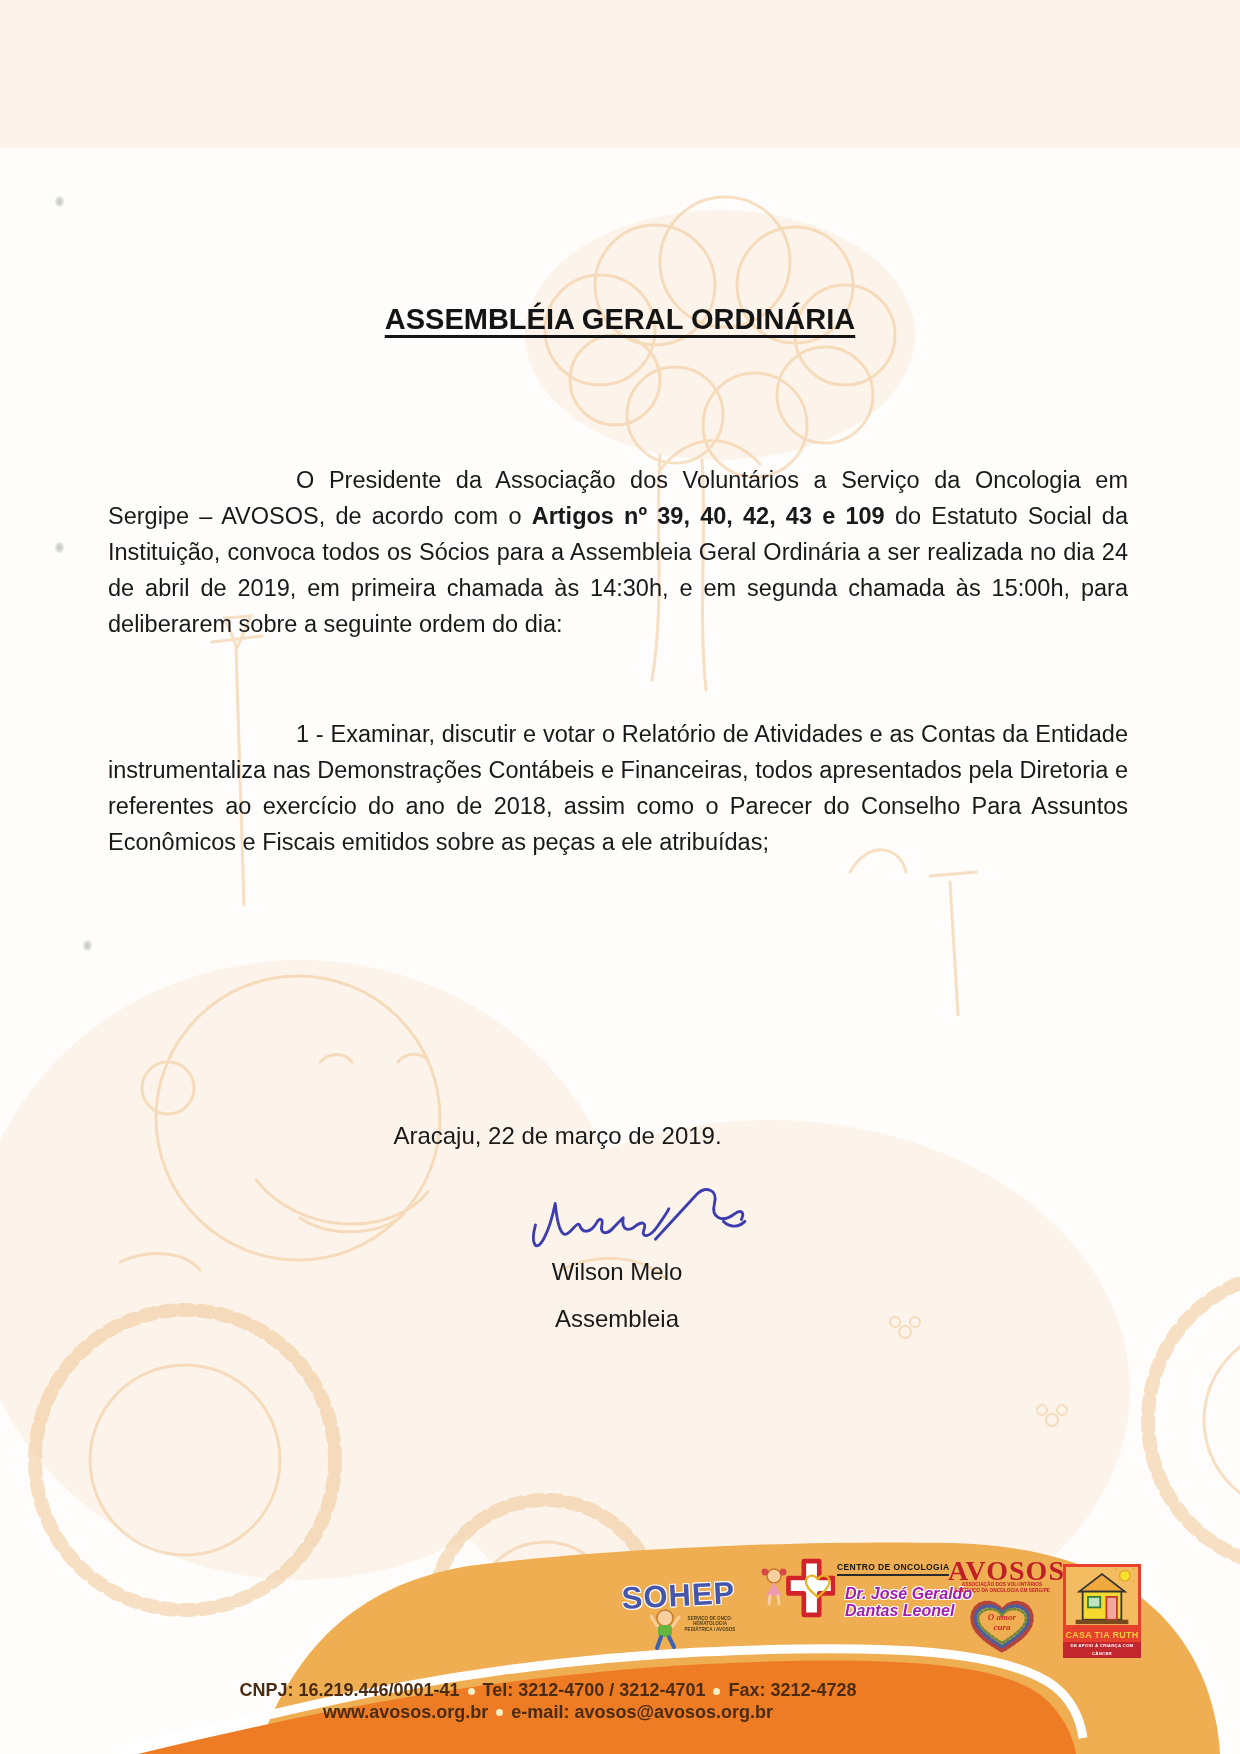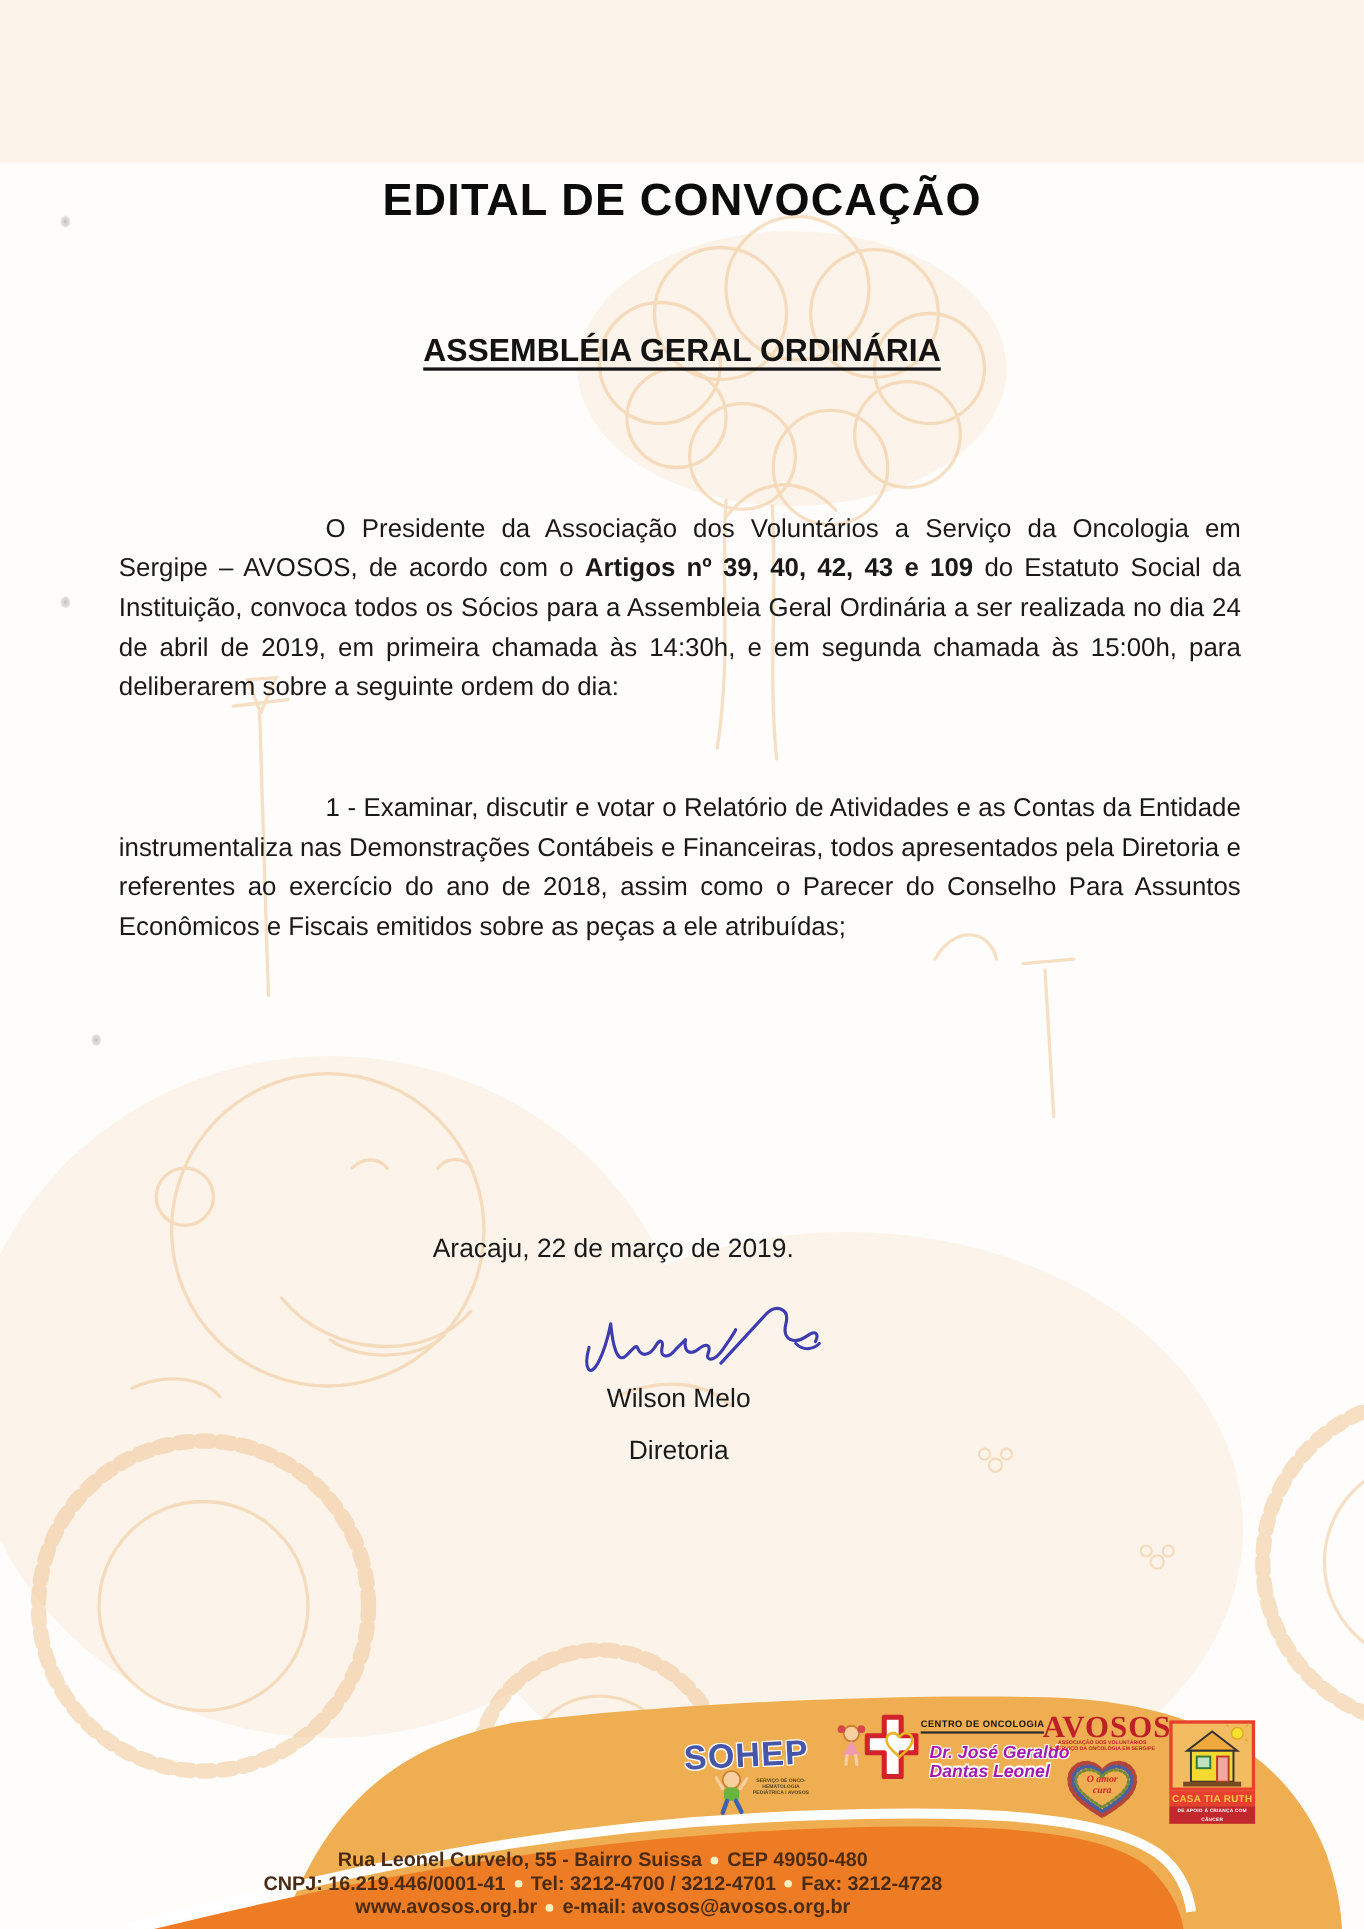--- a/index.html
+++ b/index.html
@@ -162,41 +162,40 @@
           <circle cx="1062" cy="1410" r="5"></circle>
           <circle cx="1042" cy="1410" r="5"></circle>
       </g>
     </g>
   </svg>
 
   <div class="artifact" style="left:55px;top:196px;"></div>
   <div class="artifact" style="left:55px;top:542px;"></div>
   <div class="artifact" style="left:83px;top:940px;"></div>
 
-  <div class="doc-title">EDITAL DE CONVOCAÇÃO</div>
 
   <div class="subtitle-wrap">
     <span>ASSEMBLÉIA GERAL ORDINÁRIA</span>
   </div>
 
   <p class="body-text indent p1"><span>O Presidente da Associação dos Voluntários a Serviço da Oncologia em Sergipe – AVOSOS, de acordo com o </span><b>Artigos nº 39, 40, 42, 43 e 109</b><span> do Estatuto Social da Instituição, convoca todos os Sócios para a Assembleia Geral Ordinária a ser realizada no dia 24 de abril de 2019, em primeira chamada às 14:30h, e em segunda chamada às 15:00h, para deliberarem sobre a seguinte ordem do dia:</span></p>
 
   <p class="body-text indent item1">1 - Examinar, discutir e votar o Relatório de Atividades e as Contas da Entidade instrumentaliza nas Demonstrações Contábeis e Financeiras, todos apresentados pela Diretoria e referentes ao exercício do ano de 2018, assim como o Parecer do Conselho Para Assuntos Econômicos e Fiscais emitidos sobre as peças a ele atribuídas;</p>
 
 
   <div class="date-line">Aracaju, 22 de março de 2019.</div>
 
   <svg class="signature-svg" viewBox="0 0 260 95" aria-hidden="true">
     <path d="M16,48 C10,70 17,80 26,62 C32,50 36,34 38,24 C40,44 44,66 54,56 C62,48 64,44 66,50 C70,58 78,56 84,46 C88,39 92,41 90,49 C88,58 96,60 104,50 L114,40 C112,52 118,57 128,49 C136,43 140,46 137,54 C134,62 143,63 152,50 C158,41 162,36 165,30"></path>
     <path d="M150,64 L196,14 C206,4 220,8 216,24 C212,40 224,46 238,36 C246,30 250,34 246,42"></path>
     <path d="M226,44 C234,52 244,50 250,44"></path>
   </svg>
 
   <div class="sig-name">Wilson Melo</div>
-  <div class="sig-role">Diretoria</div>
+  <div class="sig-role">Assembleia</div>
 
   <svg class="footer-shapes" viewBox="0 0 1240 1754" aria-hidden="true">
     <path d="M256,1754 C292,1652 352,1586 468,1566 C610,1548 810,1540 952,1543 C1092,1547 1172,1597 1206,1686 C1216,1714 1219,1736 1220,1754 Z" fill="#efae52"></path>
     <path d="M118,1752 C320,1700 478,1663 700,1652 C876,1644 1002,1648 1054,1686 C1072,1700 1080,1718 1083,1738" stroke="#ffffff" stroke-width="9" fill="none"></path>
     <path d="M138,1754 C330,1708 490,1676 706,1664 C874,1656 996,1660 1042,1696 C1062,1713 1073,1735 1076,1754 Z" fill="#ee7c25"></path>
   </svg>
 
   <div class="sohep">
     <div class="word">SOHEP</div>
     <div class="cap">
@@ -262,23 +261,20 @@
         <rect x="45" y="34" width="12" height="26" fill="#f2a8a0" stroke="#c0392b" stroke-width="2"></rect>
         <rect x="10" y="60" width="60" height="5" fill="#7a4a1f"></rect>
       </svg>
     </div>
     <div class="banner">CASA TIA RUTH</div>
     <div class="cap">DE APOIO À CRIANÇA COM CÂNCER</div>
   </div>
 
   <div class="contact">
     <div>
-      <span>Rua Leonel Curvelo, 55 - Bairro Suissa</span><span class="dot"></span><span>CEP 49050-480</span>
-    </div>
-    <div>
       <span>CNPJ: 16.219.446/0001-41</span><span class="dot"></span><span>Tel: 3212-4700 / 3212-4701</span><span class="dot"></span><span>Fax: 3212-4728</span>
     </div>
     <div>
       <span>www.avosos.org.br</span><span class="dot"></span><span>e-mail: avosos@avosos.org.br</span>
     </div>
   </div>
 
 </div>
 
 </body></html>

